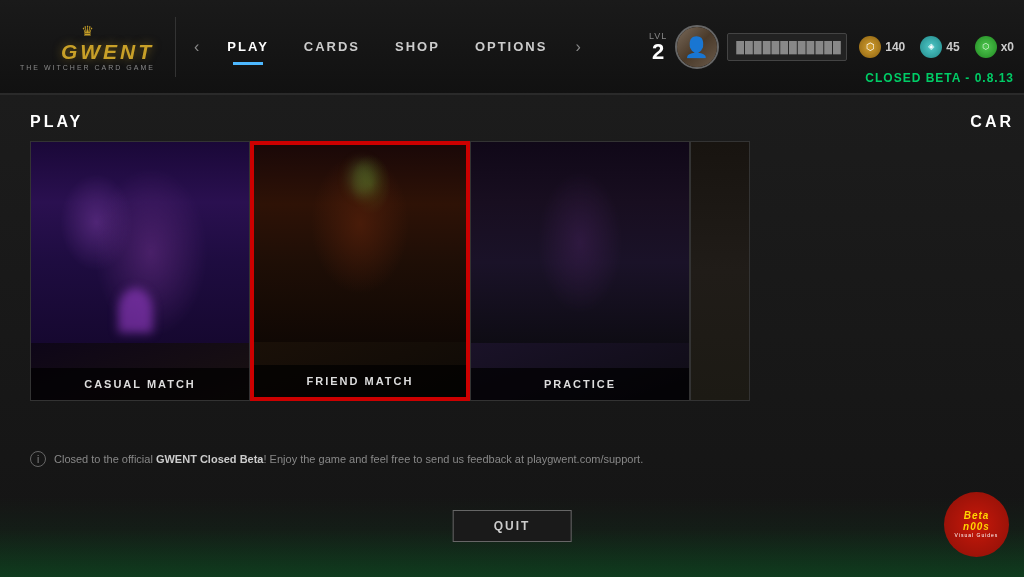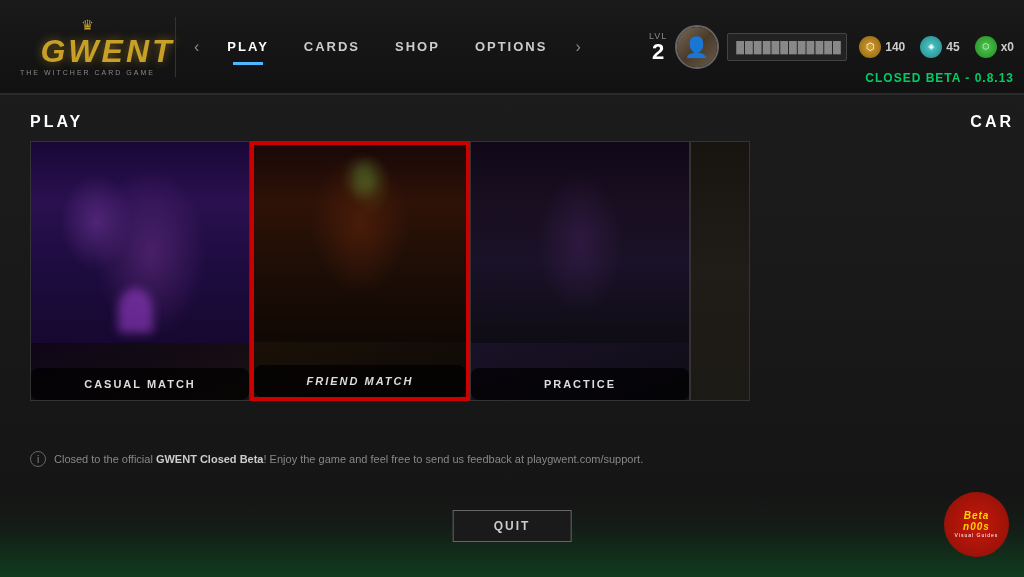--- a/index.html
+++ b/index.html
@@ -29,21 +29,21 @@
       width: 155px;
       height: 90px;
       display: flex;
       flex-direction: column;
       align-items: center;
       justify-content: center;
       flex-shrink: 0;
     }
 
     .logo-gwent {
-      font-size: 32px;
+      font-size: 21px;
       font-weight: 900;
       color: #c8a028;
       letter-spacing: 3px;
       text-transform: uppercase;
       font-style: italic;
       text-shadow: 0 0 10px rgba(200,160,40,0.5);
       line-height: 1;
       margin-left: 40px;
     }
 
@@ -286,21 +286,20 @@
       position: relative;
       cursor: pointer;
       border: 1px solid #333;
       overflow: hidden;
       background: #1a1a1a;
     }
 
     .game-card.selected {
       border: 4px solid #cc0000;
       z-index: 6;
-      font-style: italic;
     }
 
     .game-card-bg {
       width: 100%;
       height: 100%;
       position: absolute;
       top: 0;
       left: 0;
     }
 
@@ -338,21 +337,20 @@
       left: 0;
       right: 0;
       padding: 10px;
       text-align: center;
       background: rgba(0,0,0,0.7);
       font-size: 11px;
       color: #ddd;
       letter-spacing: 2px;
       text-transform: uppercase;
       font-weight: 700;
-      border-radius: 8px;
     }
 
     
     .partial-card {
       width: 60px;
       height: 260px;
       background: #1a1410;
       border: 1px solid #333;
       overflow: hidden;
       flex-shrink: 0;

